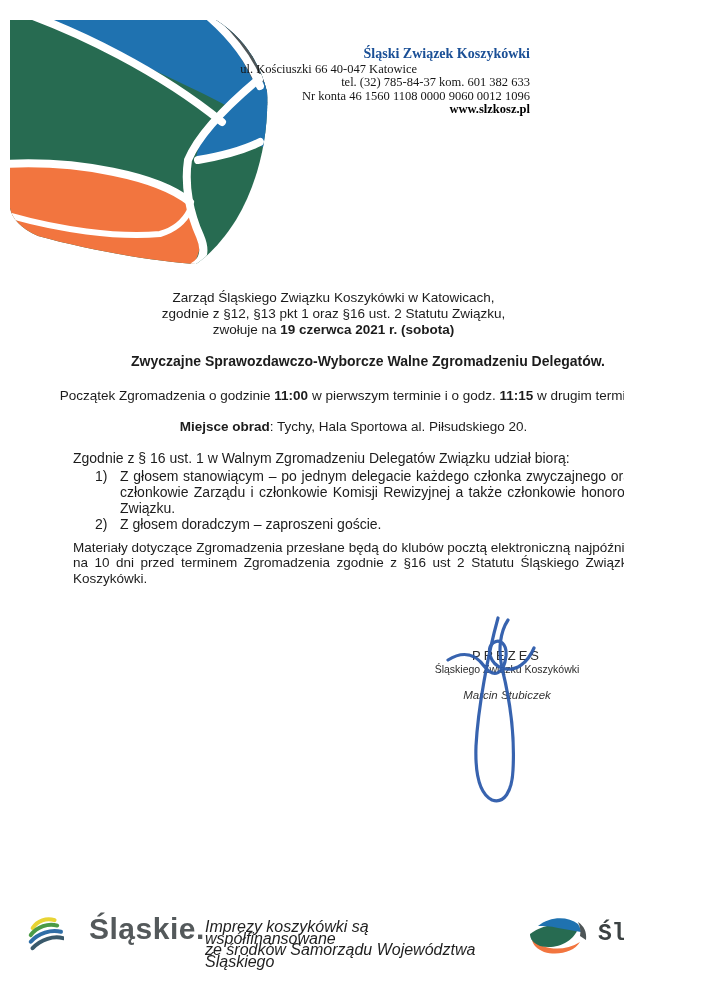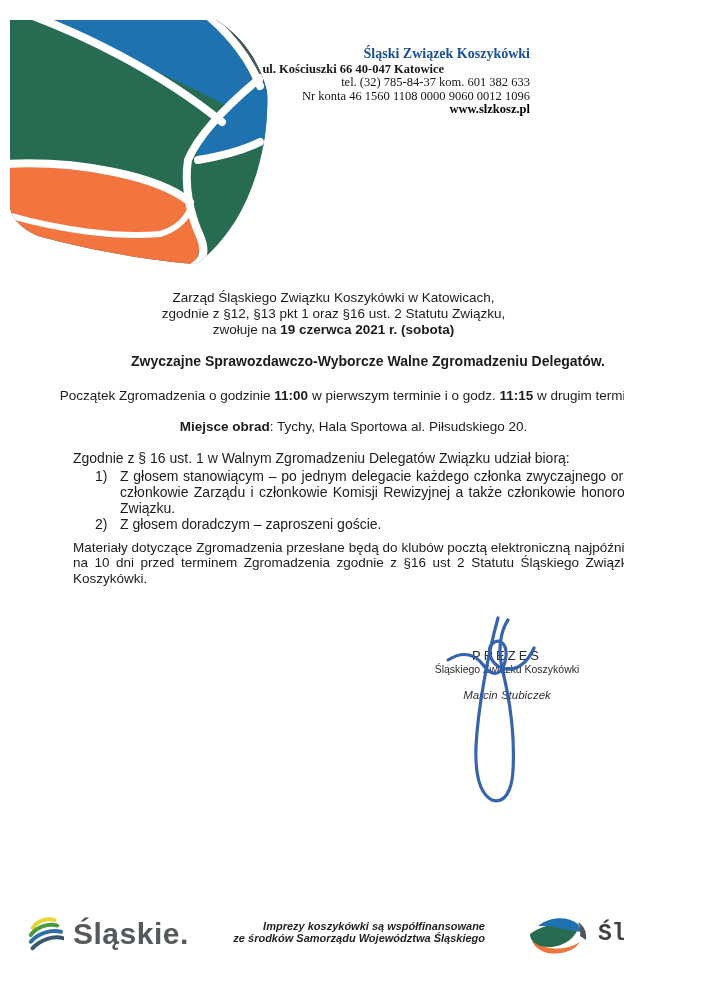--- a/index.html
+++ b/index.html
@@ -3,21 +3,21 @@
 <meta charset="utf-8">
 <style>
   html,body{margin:0;padding:0;background:#ffffff;}
   .page{position:relative;width:624px;height:1000px;background:#ffffff;overflow:hidden;
         font-family:"Liberation Sans",sans-serif;color:#1c1c1c;}
 
   
   .letterhead{position:absolute;top:46px;right:94px;text-align:right;
               font-family:"Liberation Serif",serif;font-size:12.5px;line-height:13.4px;color:#161616;}
   .letterhead .org{font-size:14px;font-weight:bold;color:#1a4f96;line-height:15px;margin-bottom:2px;}
-  .letterhead .addr{margin-right:86px;font-weight:bold;}
+  .letterhead .addr{margin-right:113px;}
   .letterhead .www{font-weight:bold;color:#000000;}
 
   
   .red-mark{position:absolute;left:699px;top:72px;width:4px;height:16px;}
   .red-mark span{display:block;width:4px;height:4px;background:#e06a74;margin-bottom:4px;opacity:.8;}
 
   
   .ball-logo{position:absolute;left:8px;top:18px;width:262px;height:246px;}
 
   
@@ -37,24 +37,24 @@
              font-size:13.5px;line-height:15.5px;}
 
   
   .sig-block{position:absolute;top:648px;left:410px;width:194px;text-align:center;color:#2c2c2c;}
   .sig-role{font-size:13px;letter-spacing:3px;}
   .sig-org{font-size:10.5px;margin-top:0px;}
   .sig-name{font-size:11.5px;font-style:italic;margin-top:14px;color:#333;}
   .signature-svg{position:absolute;left:438px;top:612px;width:112px;height:200px;}
 
   
-  .f-left{position:absolute;left:26px;top:912px;display:flex;align-items:center;gap:9px;}
+  .f-left{position:absolute;left:26px;top:912px;display:flex;align-items:flex-start;gap:25px;}
   .f-left-text{font-size:30px;font-weight:bold;color:#54595b;letter-spacing:.5px;}
-  .f-center{position:absolute;left:205px;top:921px;width:280px;text-align:right;
-            font-size:11px;font-style:italic;line-height:11.5px;color:#1f1f1f;font-weight:bold;}
+  .f-center{position:absolute;left:205px;top:921px;width:280px;text-align:left;
+            font-size:16px;font-style:italic;line-height:11.5px;color:#1f1f1f;}
   .f-right{position:absolute;left:528px;top:912px;display:flex;align-items:center;gap:8px;}
   .f-right-text{font-family:Liberation Mono, monospace;font-size:23px;font-weight:bold;color:#3c4243;}
 </style>
 </head>
 <body>
 
 <div class="page">
 
   <svg class="ball-logo" viewBox="0 0 262 246" xmlns="http://www.w3.org/2000/svg" aria-hidden="true">
     <defs>

